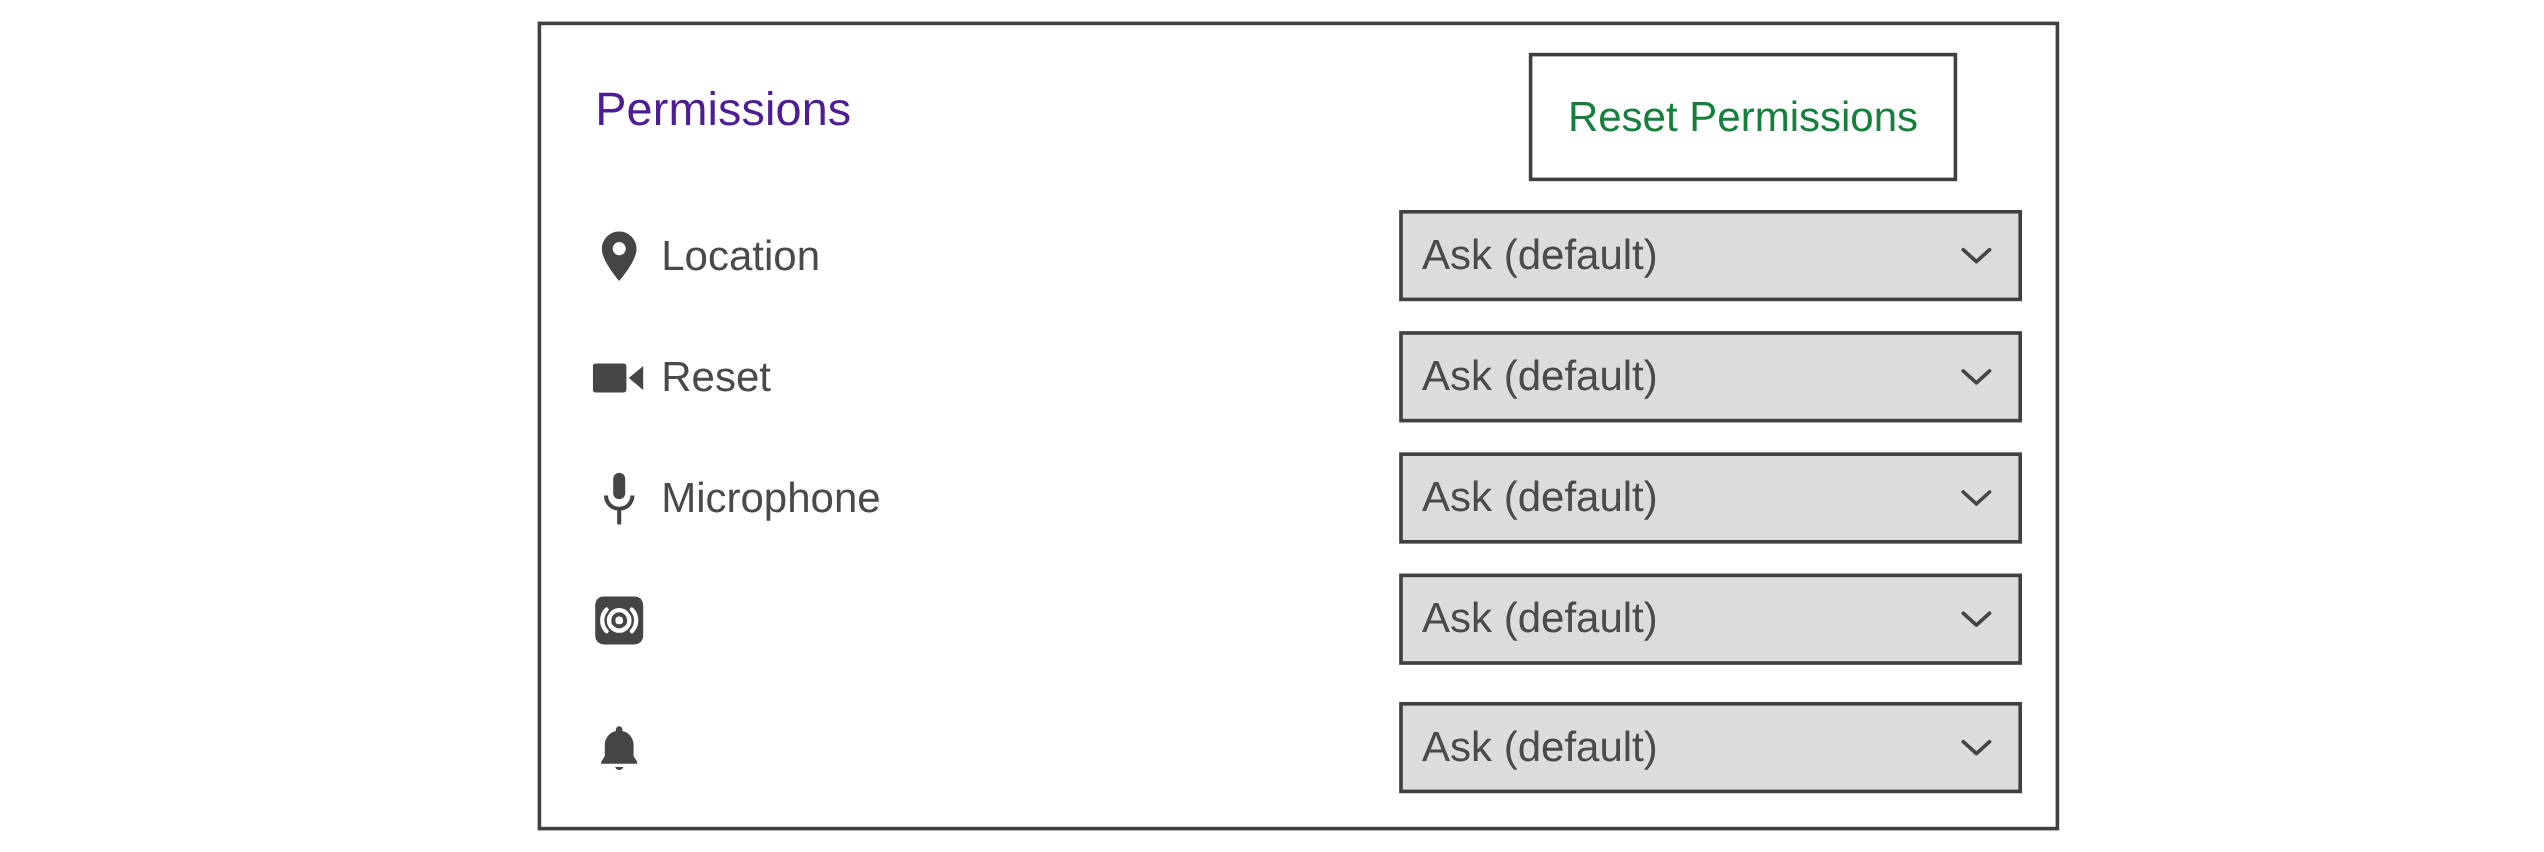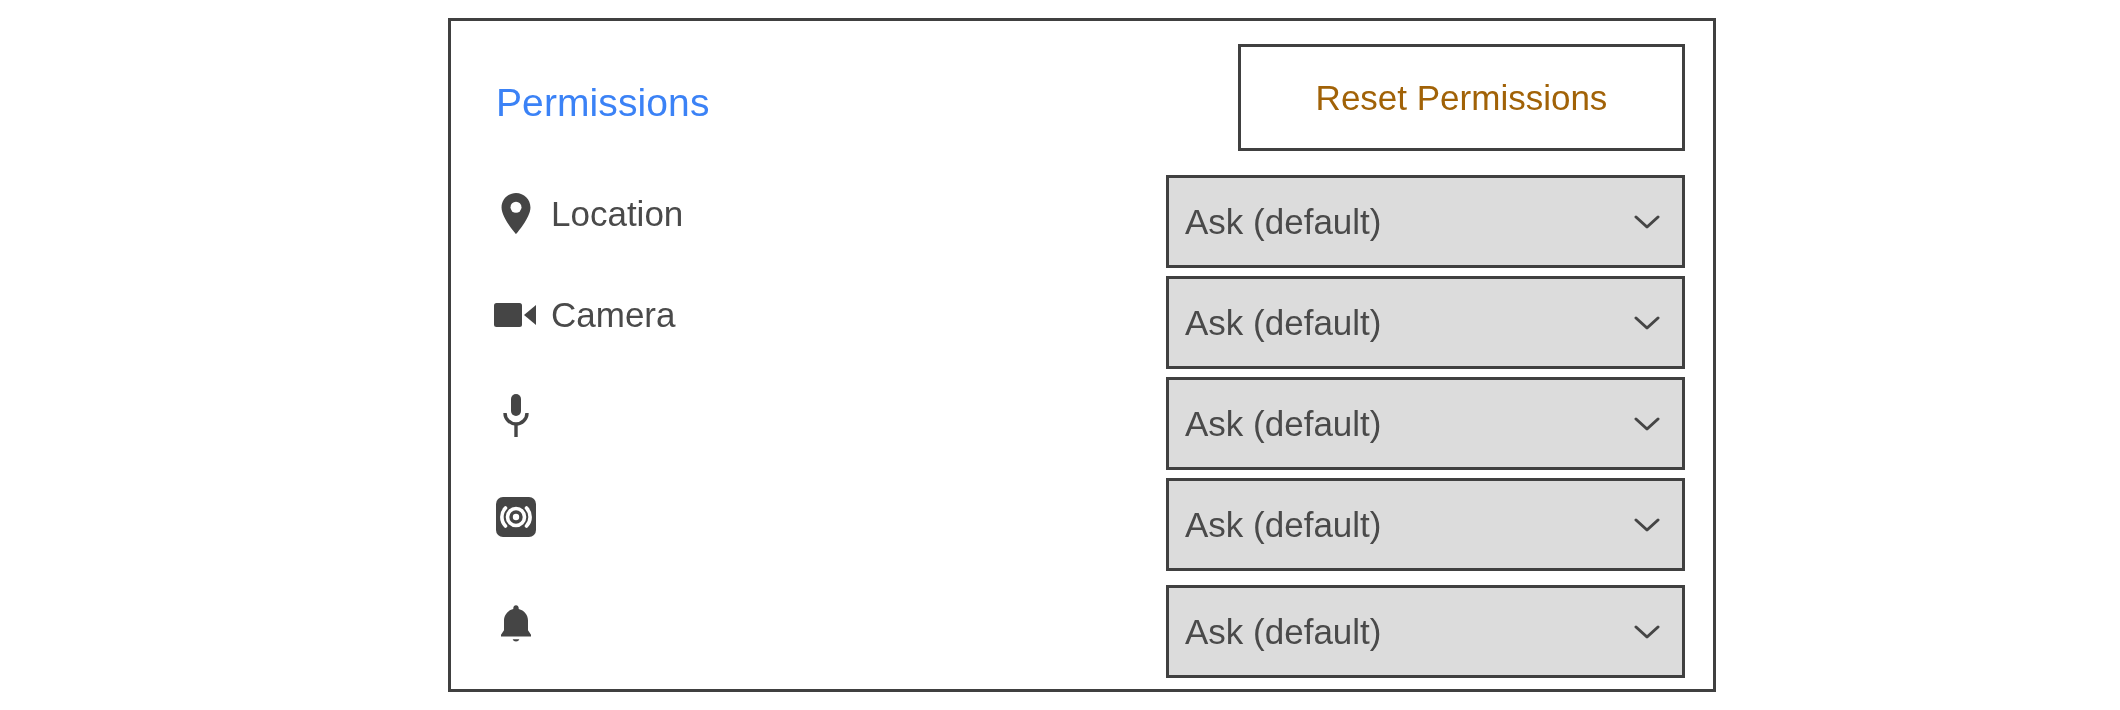--- a/index.html
+++ b/index.html
@@ -30,37 +30,37 @@
     height: 674px;
     box-sizing: border-box;
     border: 3px solid #404040;
     background: #ffffff;
   }
 
   
   .panel-title {
     position: absolute;
     left: 45px;
-    top: 59px;
+    top: 48px;
     font-size: 39px;
     line-height: 46px;
-    color: #3b82f6;
+    color: #4c1d95;
     letter-spacing: 0.1px;
     white-space: nowrap;
   }
   .reset-button {
     position: absolute;
-    left: 787px;
+    left: 823px;
     top: 23px;
-    width: 447px;
+    width: 357px;
     height: 107px;
     box-sizing: border-box;
     border: 3px solid #404040;
     background: #ffffff;
-    color: #a16207;
+    color: #15803d;
     font-family: "Liberation Sans", sans-serif;
     font-size: 35px;
     line-height: 101px;
     text-align: center;
     padding: 0;
     cursor: default;
     white-space: nowrap;
   }
 
   
@@ -106,21 +106,21 @@
     line-height: 40px;
     color: #4a4a4a;
     white-space: nowrap;
   }
 
   .perm-select {
     position: absolute;
     left: 715px;
     top: 0;
     width: 519px;
-    height: 93px;
+    height: 76px;
     box-sizing: border-box;
     border: 3px solid #404040;
     background: #dcdcdc;
   }
   .perm-select .sel-value {
     position: absolute;
     left: 16px;
     top: 50%;
     transform: translateY(-50%);
     font-size: 35px;
@@ -173,39 +173,40 @@
         </div>
       </div>
 
       <div class="perm-row r1">
         <span class="perm-icon">
           <svg width="44" height="30" viewBox="0 0 44 30" aria-hidden="true">
             <rect x="0" y="3" width="28" height="24" rx="2.5" fill="currentColor"></rect>
             <path d="M30 15 L42 5 L42 25 Z" fill="currentColor"></path>
           </svg>
         </span>
-        <span class="perm-label">Camera</span>
+        <span class="perm-label">Reset</span>
         <div class="perm-select">
           <span class="sel-value">Ask (default)</span>
           <span class="sel-chevron">
             <svg width="26" height="16" viewBox="0 0 26 16" aria-hidden="true">
               <path d="M2 3 L13 13 L24 3" fill="none" stroke="currentColor" stroke-width="3" stroke-linecap="round" stroke-linejoin="round"></path>
             </svg>
           </span>
         </div>
       </div>
 
       <div class="perm-row r2">
         <span class="perm-icon">
           <svg width="30" height="46" viewBox="0 0 30 46" aria-hidden="true">
             <rect x="10" y="1" width="10" height="22" rx="5" fill="currentColor"></rect>
             <path d="M4 20 a11 11 0 0 0 22 0" fill="none" stroke="currentColor" stroke-width="3.4"></path>
             <rect x="13.3" y="31" width="3.4" height="13" fill="currentColor"></rect>
           </svg>
         </span>
+        <span class="perm-label">Microphone</span>
         <div class="perm-select">
           <span class="sel-value">Ask (default)</span>
           <span class="sel-chevron">
             <svg width="26" height="16" viewBox="0 0 26 16" aria-hidden="true">
               <path d="M2 3 L13 13 L24 3" fill="none" stroke="currentColor" stroke-width="3" stroke-linecap="round" stroke-linejoin="round"></path>
             </svg>
           </span>
         </div>
       </div>
 

